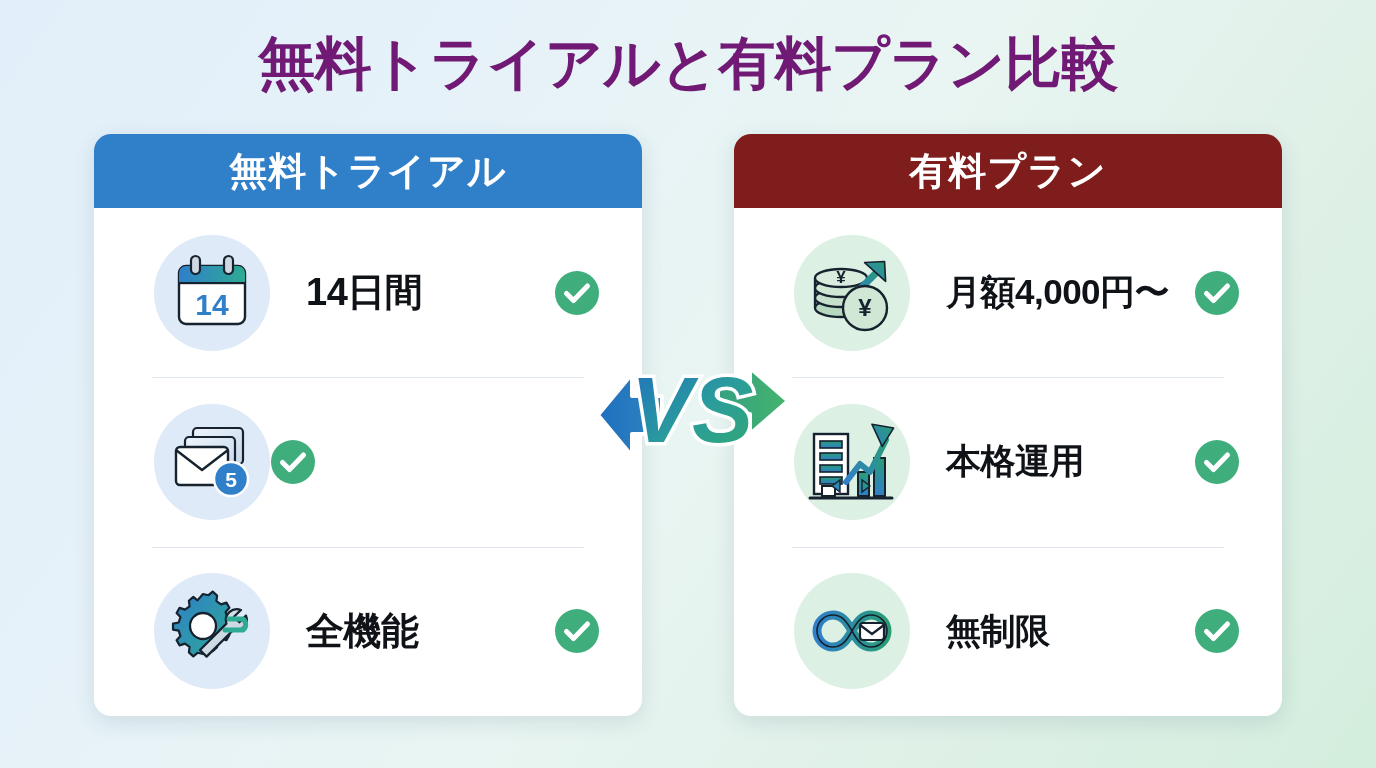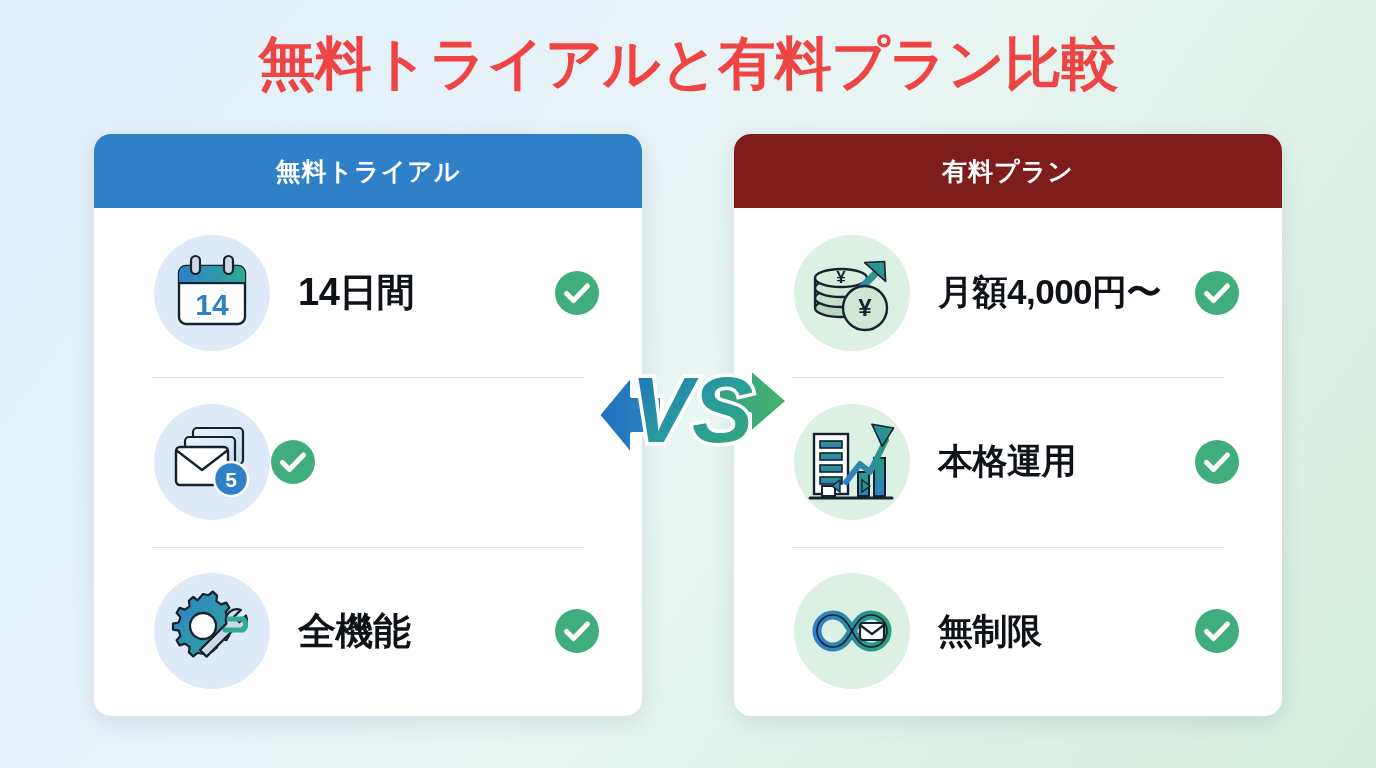--- a/index.html
+++ b/index.html
@@ -31,21 +31,21 @@
   
   .page-title {
     position: absolute;
     top: 28px;
     left: 0;
     width: 1376px;
     text-align: center;
     font-size: 57px;
     line-height: 70px;
     font-weight: bold;
-    color: #ef4444;
+    color: #701a75;
     letter-spacing: -0.5px;
     white-space: nowrap;
   }
 
   
   .card {
     position: absolute;
     top: 134px;
     width: 548px;
     height: 582px;
@@ -56,21 +56,21 @@
   }
   .card.left  { left: 94px; }
   .card.right { left: 734px; }
 
   .card-header {
     height: 74px;
     display: flex;
     align-items: center;
     justify-content: center;
     color: #ffffff;
-    font-size: 25px;
+    font-size: 38px;
     font-weight: bold;
     letter-spacing: 1px;
   }
   .card.left  .card-header { background: #2f7fc9; }
   .card.right .card-header { background: #7f1d1d; }
 
   .card-body {
     height: 508px;
     display: flex;
     flex-direction: column;
@@ -101,21 +101,21 @@
     margin-left: 34px;
     display: flex;
     align-items: center;
     justify-content: center;
   }
   .card.left  .feature-icon { background: #dfeaf8; }
   .card.right .feature-icon { background: #ddf0e4; }
 
   .feature-label {
     flex: 1 1 auto;
-    margin-left: 28px;
+    margin-left: 36px;
     font-size: 38px;
     font-weight: bold;
     color: #0f1317;
     white-space: nowrap;
     letter-spacing: -0.5px;
   }
   .card.right .feature-label { font-size: 35px; }
 
   .check-badge {
     flex: 0 0 46px;

